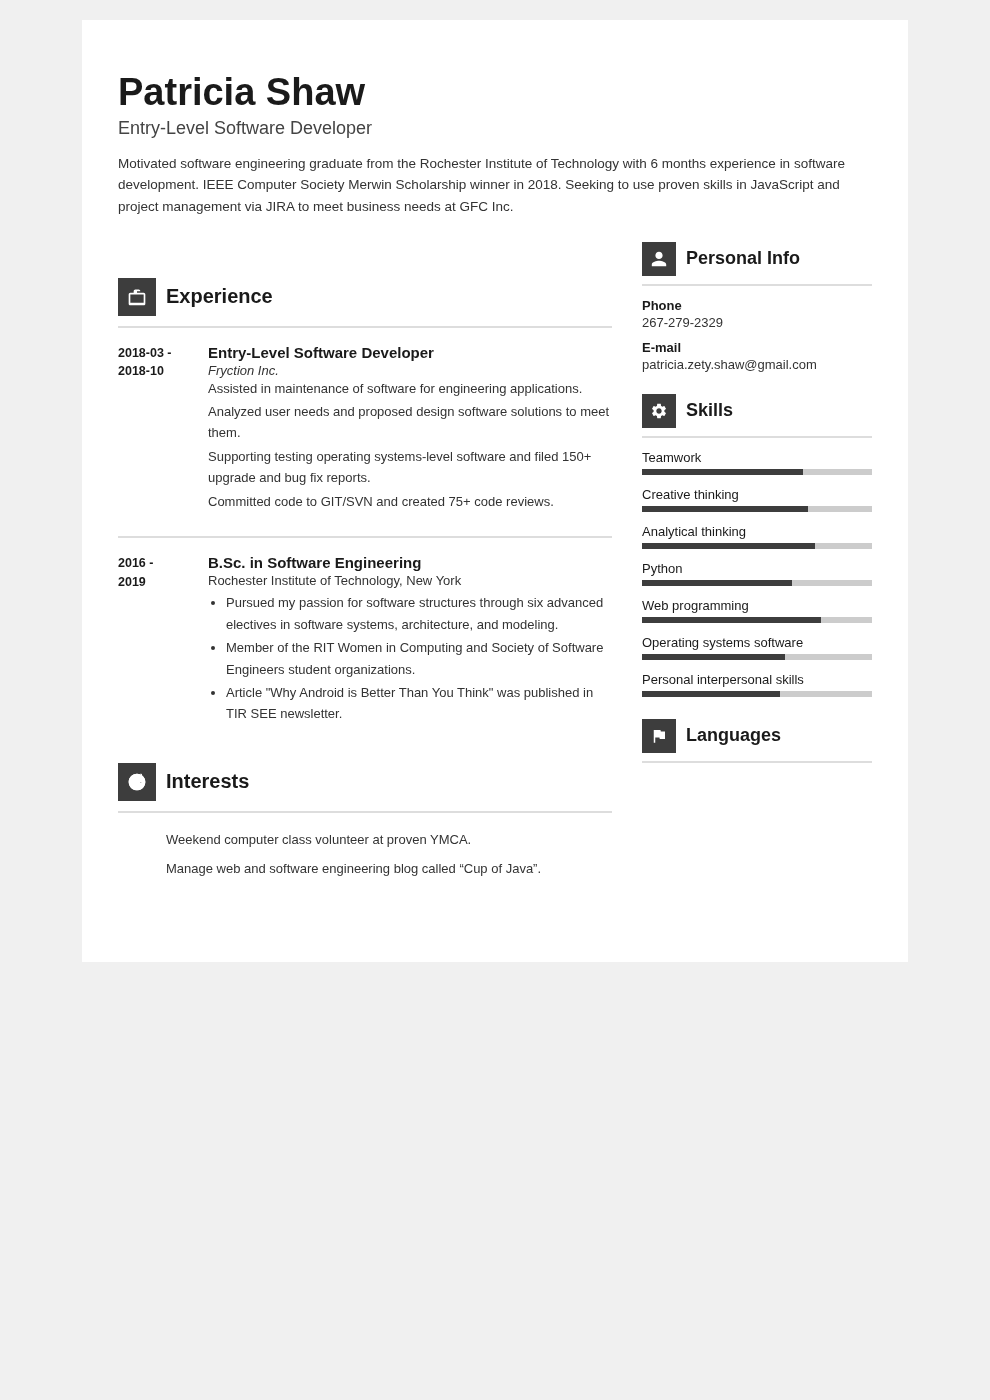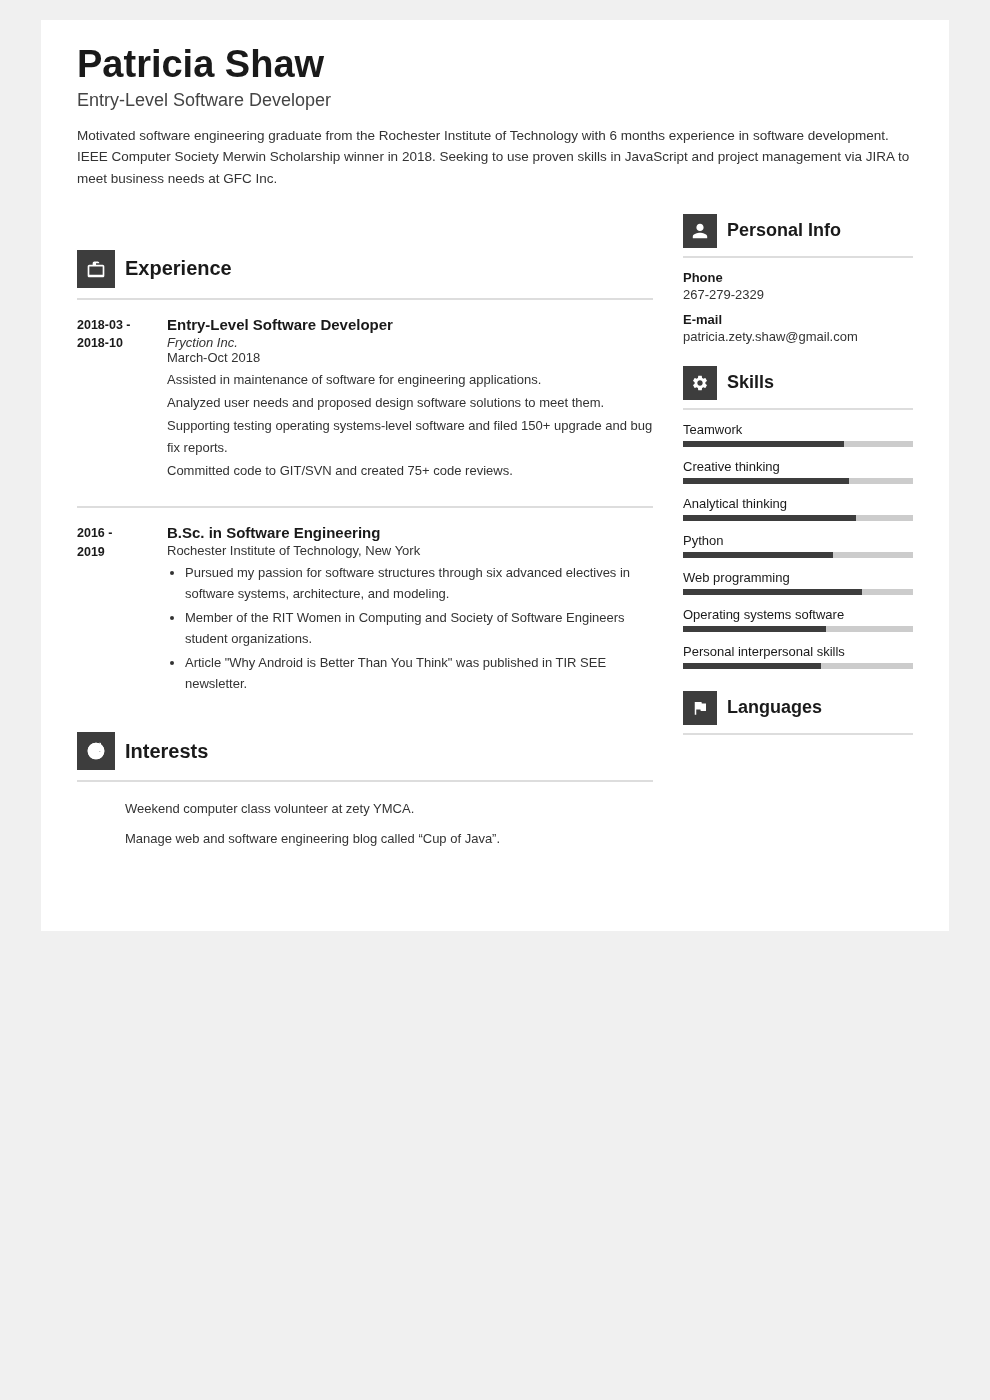--- a/index.html
+++ b/index.html
@@ -5,22 +5,22 @@
     * { margin: 0; padding: 0; box-sizing: border-box; }
     body {
       font-family: Arial, sans-serif;
       background: #f0f0f0;
       display: flex;
       justify-content: center;
       padding: 20px;
     }
     .resume {
       background: #fff;
-      width: 908px;
-      padding: 24px 36px 60px 36px;
+      width: 826px;
+      padding: 52px 36px 60px 36px;
     }
     .header-name {
       font-size: 38px;
       font-weight: 900;
       color: #1a1a1a;
       line-height: 1.1;
     }
     .header-title {
       font-size: 18px;
       color: #444;
@@ -240,21 +240,20 @@
         <hr class="section-divider">
 
         <div class="entry">
           <div class="entry-dates">
             <span>2018-03 -</span><br>
             <span>2018-10</span>
           </div>
           <div class="entry-content">
             <div class="entry-title">Entry-Level Software Developer</div>
             <div class="entry-company">Fryction Inc.</div>
-            <div class="entry-period">March-Oct 2018</div>
             <div class="entry-bullets">
               <p>Assisted in maintenance of software for engineering applications.</p>
               <p>Analyzed user needs and proposed design software solutions to meet them.</p>
               <p>Supporting testing operating systems-level software and filed 150+ upgrade and bug fix reports.</p>
               <p>Committed code to GIT/SVN and created 75+ code reviews.</p>
             </div>
           </div>
         </div>
       </div>
 
@@ -288,21 +287,21 @@
               <circle cx="12" cy="12" r="9" fill="none" stroke="white" stroke-width="2"></circle>
               <path d="M12 3C7.03 3 3 7.03 3 12s4.03 9 9 9 9-4.03 9-9-4.03-9-9-9zm5.9 5.55c-.6.8-1.55 1.44-2.76 1.96-.64-1.18-1.33-2.28-2.06-3.27 1.62.12 3.1.71 4.19 1.62l.63-.31zM12 5c.32 0 .63.02.94.05-.74.97-1.44 2.05-2.09 3.22-.62-.22-1.27-.39-1.93-.51-.27-.05-.55-.08-.83-.11-.14-.01-.29-.02-.43-.02.31-1.35.87-2.58 1.64-3.63.23-.01.47-.01.7 0zM5.1 8.5c.61-.8 1.41-1.44 2.32-1.88.28.04.56.09.84.14.68.13 1.34.32 1.97.57-.73 1.29-1.39 2.67-1.97 4.12-.09.23-.18.47-.27.71-.79-.06-1.56-.08-2.32-.05-.42.02-.85.07-1.27.13C4.24 11.11 4.49 9.69 5.1 8.5zM5 12c0-.15 0-.31.01-.46.41-.07.83-.11 1.24-.13.73-.03 1.47-.01 2.22.05-.32.91-.6 1.85-.83 2.8-.14.57-.25 1.15-.34 1.73-.55-.12-1.08-.29-1.58-.51C5.28 14.52 5 13.29 5 12zm3.46 4.7c.11-.7.25-1.41.44-2.1.24-.88.54-1.74.88-2.57.64.08 1.28.21 1.9.39.28.08.55.17.82.27-.35 1.08-.62 2.18-.82 3.3-.09.5-.16 1.01-.21 1.52-.97-.14-1.88-.43-2.7-.81h-.01l-.3-.14v.14zm3.7 1.25c.06-.54.13-1.08.23-1.61.21-1.13.49-2.24.86-3.33.27.1.54.21.79.33.71.35 1.38.77 2 1.25-.43 1.41-1.3 2.61-2.43 3.45-.47-.03-.96-.07-1.45-.09zm3.73-1.56c-.69-.5-1.43-.93-2.21-1.29-.27-.12-.55-.24-.83-.34.12-.38.26-.75.41-1.12.12-.3.25-.6.38-.9 1.25-.25 2.49-.25 3.57-.1-.36 1.41-1.1 2.66-2.12 3.59l-.05.05.85.11z"></path>
             </svg>
           </div>
           <span class="section-title">Interests</span>
         </div>
         <hr class="section-divider">
 
         <div style="padding-left: 48px;">
           <div class="interests-text">
-            <p>Weekend computer class volunteer at zety YMCA.</p>
+            <p>Weekend computer class volunteer at proven YMCA.</p>
             <p>Manage web and software engineering blog called “Cup of Java”.</p>
           </div>
         </div>
       </div>
 
     </div>
 
     <div class="right-col">
 
       <div class="section-block">

